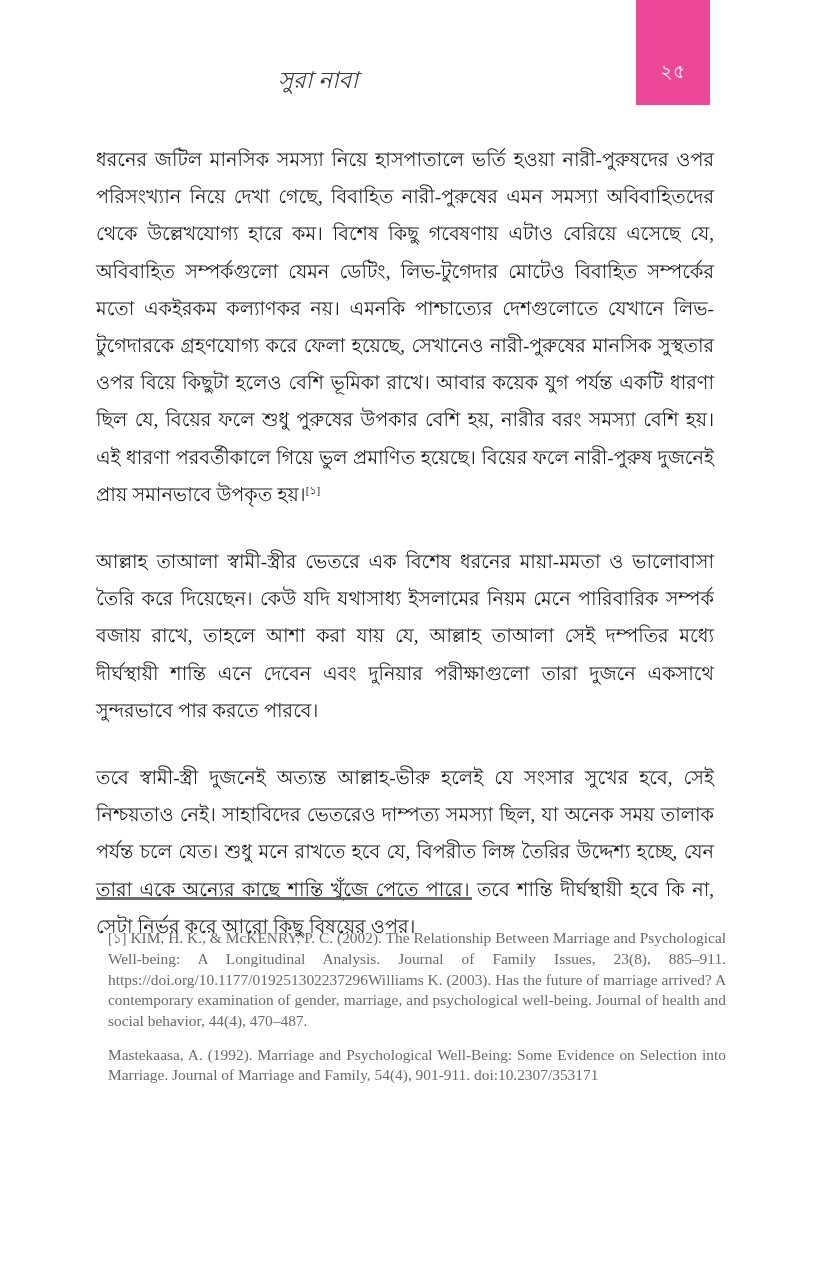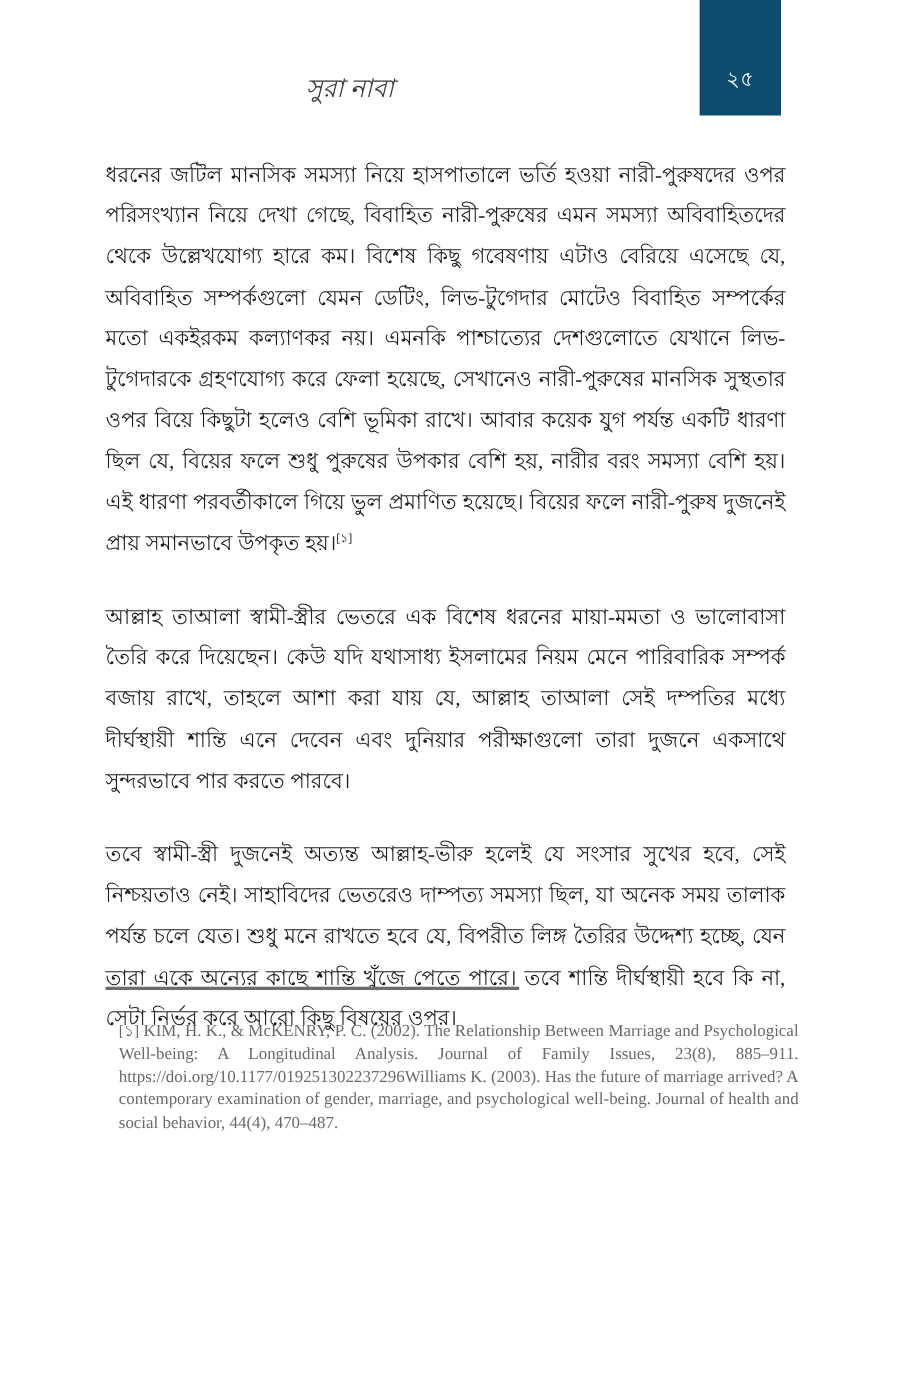--- a/index.html
+++ b/index.html
@@ -17,21 +17,21 @@
     font-family: "Liberation Serif", "DejaVu Serif", serif;
   }
 
   
   .page-number-badge {
     position: absolute;
     top: 0;
     left: 636px;
     width: 74px;
     height: 105px;
-    background: #0c4a6e;
+    background: #ec4899;
     color: #ffffff;
     display: flex;
     align-items: flex-end;
     justify-content: center;
     padding-bottom: 16px;
     box-sizing: border-box;
     font-size: 19px;
     letter-spacing: 0.5px;
   }
   .running-head {
@@ -114,15 +114,16 @@
   <div class="body-col">
     <p class="para"><span>ধরনের জটিল মানসিক সমস্যা নিয়ে হাসপাতালে ভর্তি হওয়া নারী-পুরুষদের ওপর পরিসংখ্যান নিয়ে দেখা গেছে, বিবাহিত নারী-পুরুষের এমন সমস্যা অবিবাহিতদের থেকে উল্লেখযোগ্য হারে কম। বিশেষ কিছু গবেষণায় এটাও বেরিয়ে এসেছে যে, অবিবাহিত সম্পর্কগুলো যেমন ডেটিং, লিভ-টুগেদার মোটেও বিবাহিত সম্পর্কের মতো একইরকম কল্যাণকর নয়। এমনকি পাশ্চাত্যের দেশগুলোতে যেখানে লিভ-টুগেদারকে গ্রহণযোগ্য করে ফেলা হয়েছে, সেখানেও নারী-পুরুষের মানসিক সুস্থতার ওপর বিয়ে কিছুটা হলেও বেশি ভূমিকা রাখে। আবার কয়েক যুগ পর্যন্ত একটি ধারণা ছিল যে, বিয়ের ফলে শুধু পুরুষের উপকার বেশি হয়, নারীর বরং সমস্যা বেশি হয়। এই ধারণা পরবর্তীকালে গিয়ে ভুল প্রমাণিত হয়েছে। বিয়ের ফলে নারী-পুরুষ দুজনেই প্রায় সমানভাবে উপকৃত হয়।</span><span class="fn-ref">[১]</span></p>
     <p class="para"><span>আল্লাহ তাআলা স্বামী-স্ত্রীর ভেতরে এক বিশেষ ধরনের মায়া-মমতা ও ভালোবাসা তৈরি করে দিয়েছেন। কেউ যদি যথাসাধ্য ইসলামের নিয়ম মেনে পারিবারিক সম্পর্ক বজায় রাখে, তাহলে আশা করা যায় যে, আল্লাহ তাআলা সেই দম্পতির মধ্যে দীর্ঘস্থায়ী শান্তি এনে দেবেন এবং দুনিয়ার পরীক্ষাগুলো তারা দুজনে একসাথে সুন্দরভাবে পার করতে পারবে।</span></p>
     <p class="para"><span>তবে স্বামী-স্ত্রী দুজনেই অত্যন্ত আল্লাহ-ভীরু হলেই যে সংসার সুখের হবে, সেই নিশ্চয়তাও নেই। সাহাবিদের ভেতরেও দাম্পত্য সমস্যা ছিল, যা অনেক সময় তালাক পর্যন্ত চলে যেত। শুধু মনে রাখতে হবে যে, বিপরীত লিঙ্গ তৈরির উদ্দেশ্য হচ্ছে, যেন তারা একে অন্যের কাছে শান্তি খুঁজে পেতে পারে। তবে শান্তি দীর্ঘস্থায়ী হবে কি না, সেটা নির্ভর করে আরো কিছু বিষয়ের ওপর।</span></p>
   </div>
 
   <div class="footnote-rule"></div>
 
   <div class="footnotes">
     <p class="fn-entry"><span class="fn-marker">[১]</span><span> KIM, H. K., &amp; McKENRY, P. C. (2002). The Relationship Between Marriage and Psychological Well-being: A Longitudinal Analysis. Journal of Family Issues, 23(8), 885–911. https://doi.org/10.1177/019251302237296Williams K. (2003). Has the future of marriage arrived? A contemporary examination of gender, marriage, and psychological well-being. Journal of health and social behavior, 44(4), 470–487.</span></p>
+    <p class="fn-entry"><span>Mastekaasa, A. (1992). Marriage and Psychological Well-Being: Some Evidence on Selection into Marriage. Journal of Marriage and Family, 54(4), 901-911. doi:10.2307/353171</span></p>
   </div>
 
 </div>
 
 </body></html>

